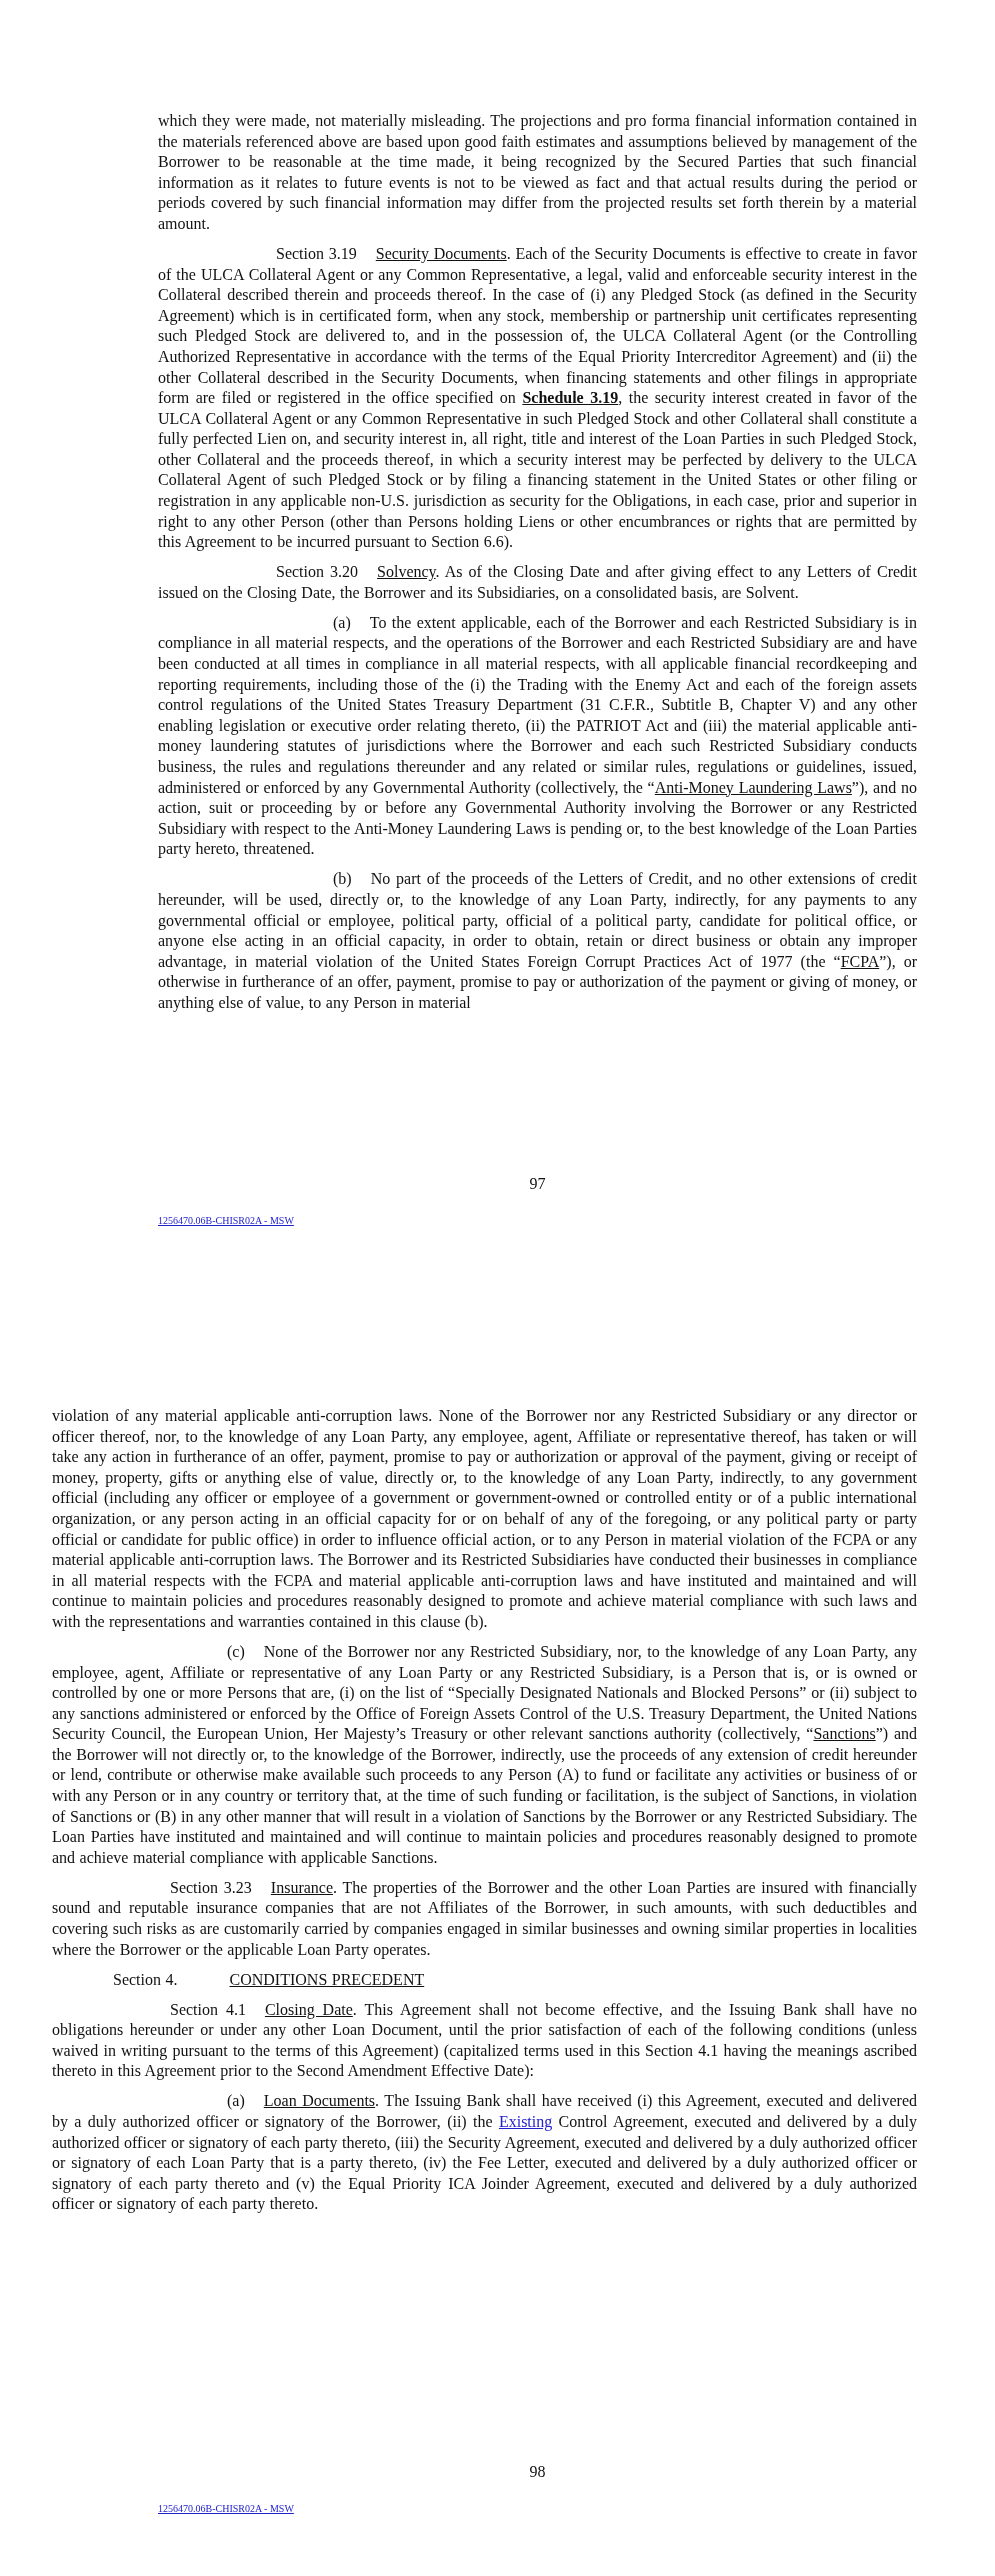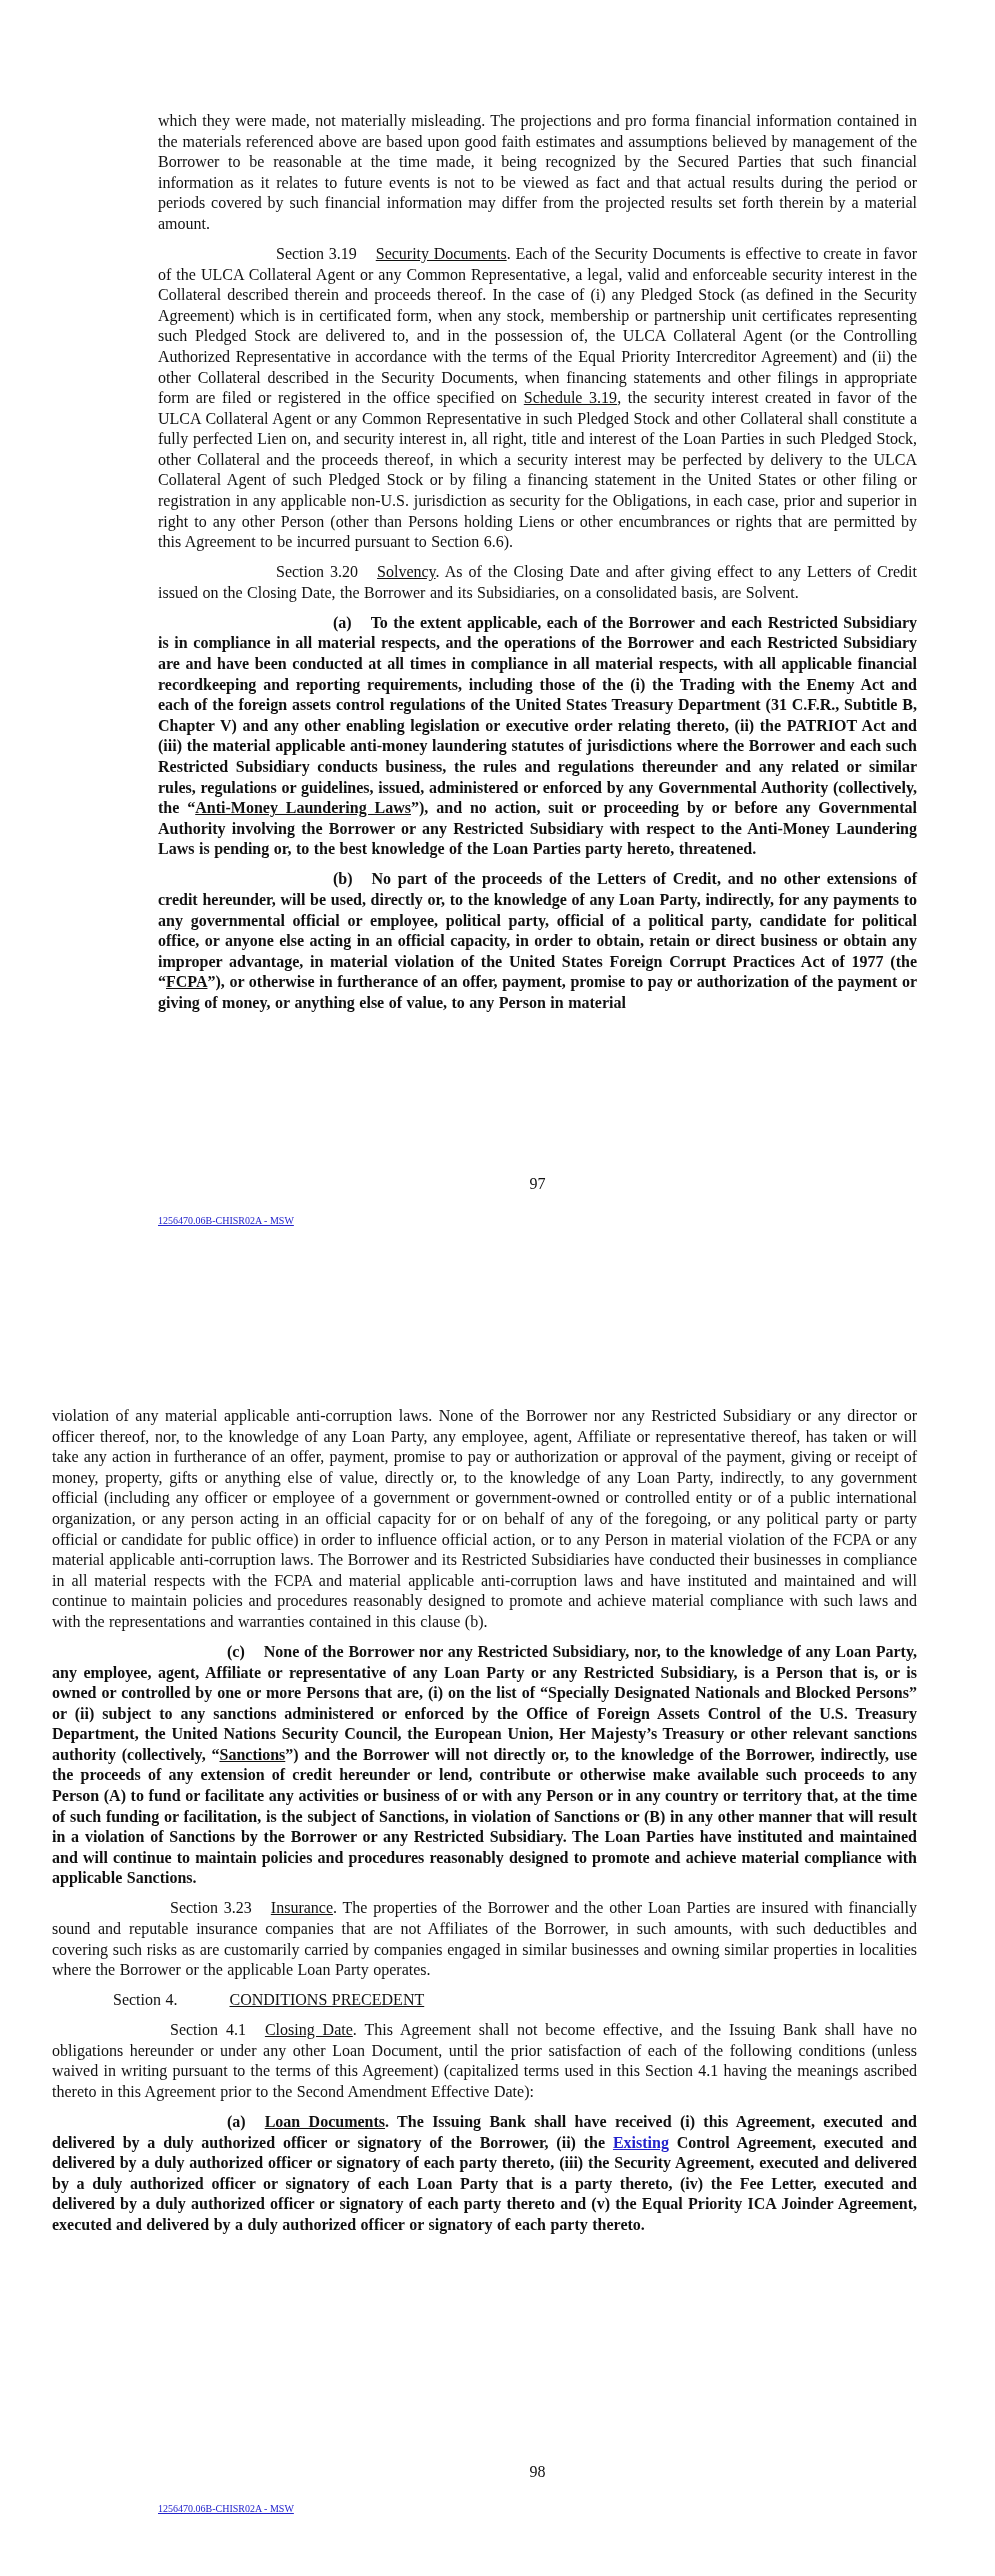--- a/index.html
+++ b/index.html
@@ -27,25 +27,25 @@
   .page.p2 .page-body { padding-top: 118px; padding-left: 12px; }
   .para {
     margin: 0 0 9.4px 0;
     font-size: 16px;
     line-height: 20.6px;
     text-align: justify;
     word-spacing: 0.5px;
   }
   .para.i0  { text-indent: 0; }
   .para.i1  { text-indent: 118px; }
-  .para.i2  { text-indent: 175px; font-weight: bold; }
+  .para.i2  { text-indent: 175px; }
   .para.art { text-indent: 61px; font-family: Liberation Serif, serif; }
   .tab { display: inline-block; }
   span.u  { text-decoration: underline; }
-  span.bu { text-decoration: underline; font-weight: normal; }
+  span.bu { text-decoration: underline; font-weight: bold; }
   span.link { text-decoration: underline; cursor: pointer; }
   .page-number {
     position: absolute;
     top: 1175px;
     left: 0;
     width: 100%;
     text-align: center;
     font-size: 16px;
   }
   .doc-stamp {

